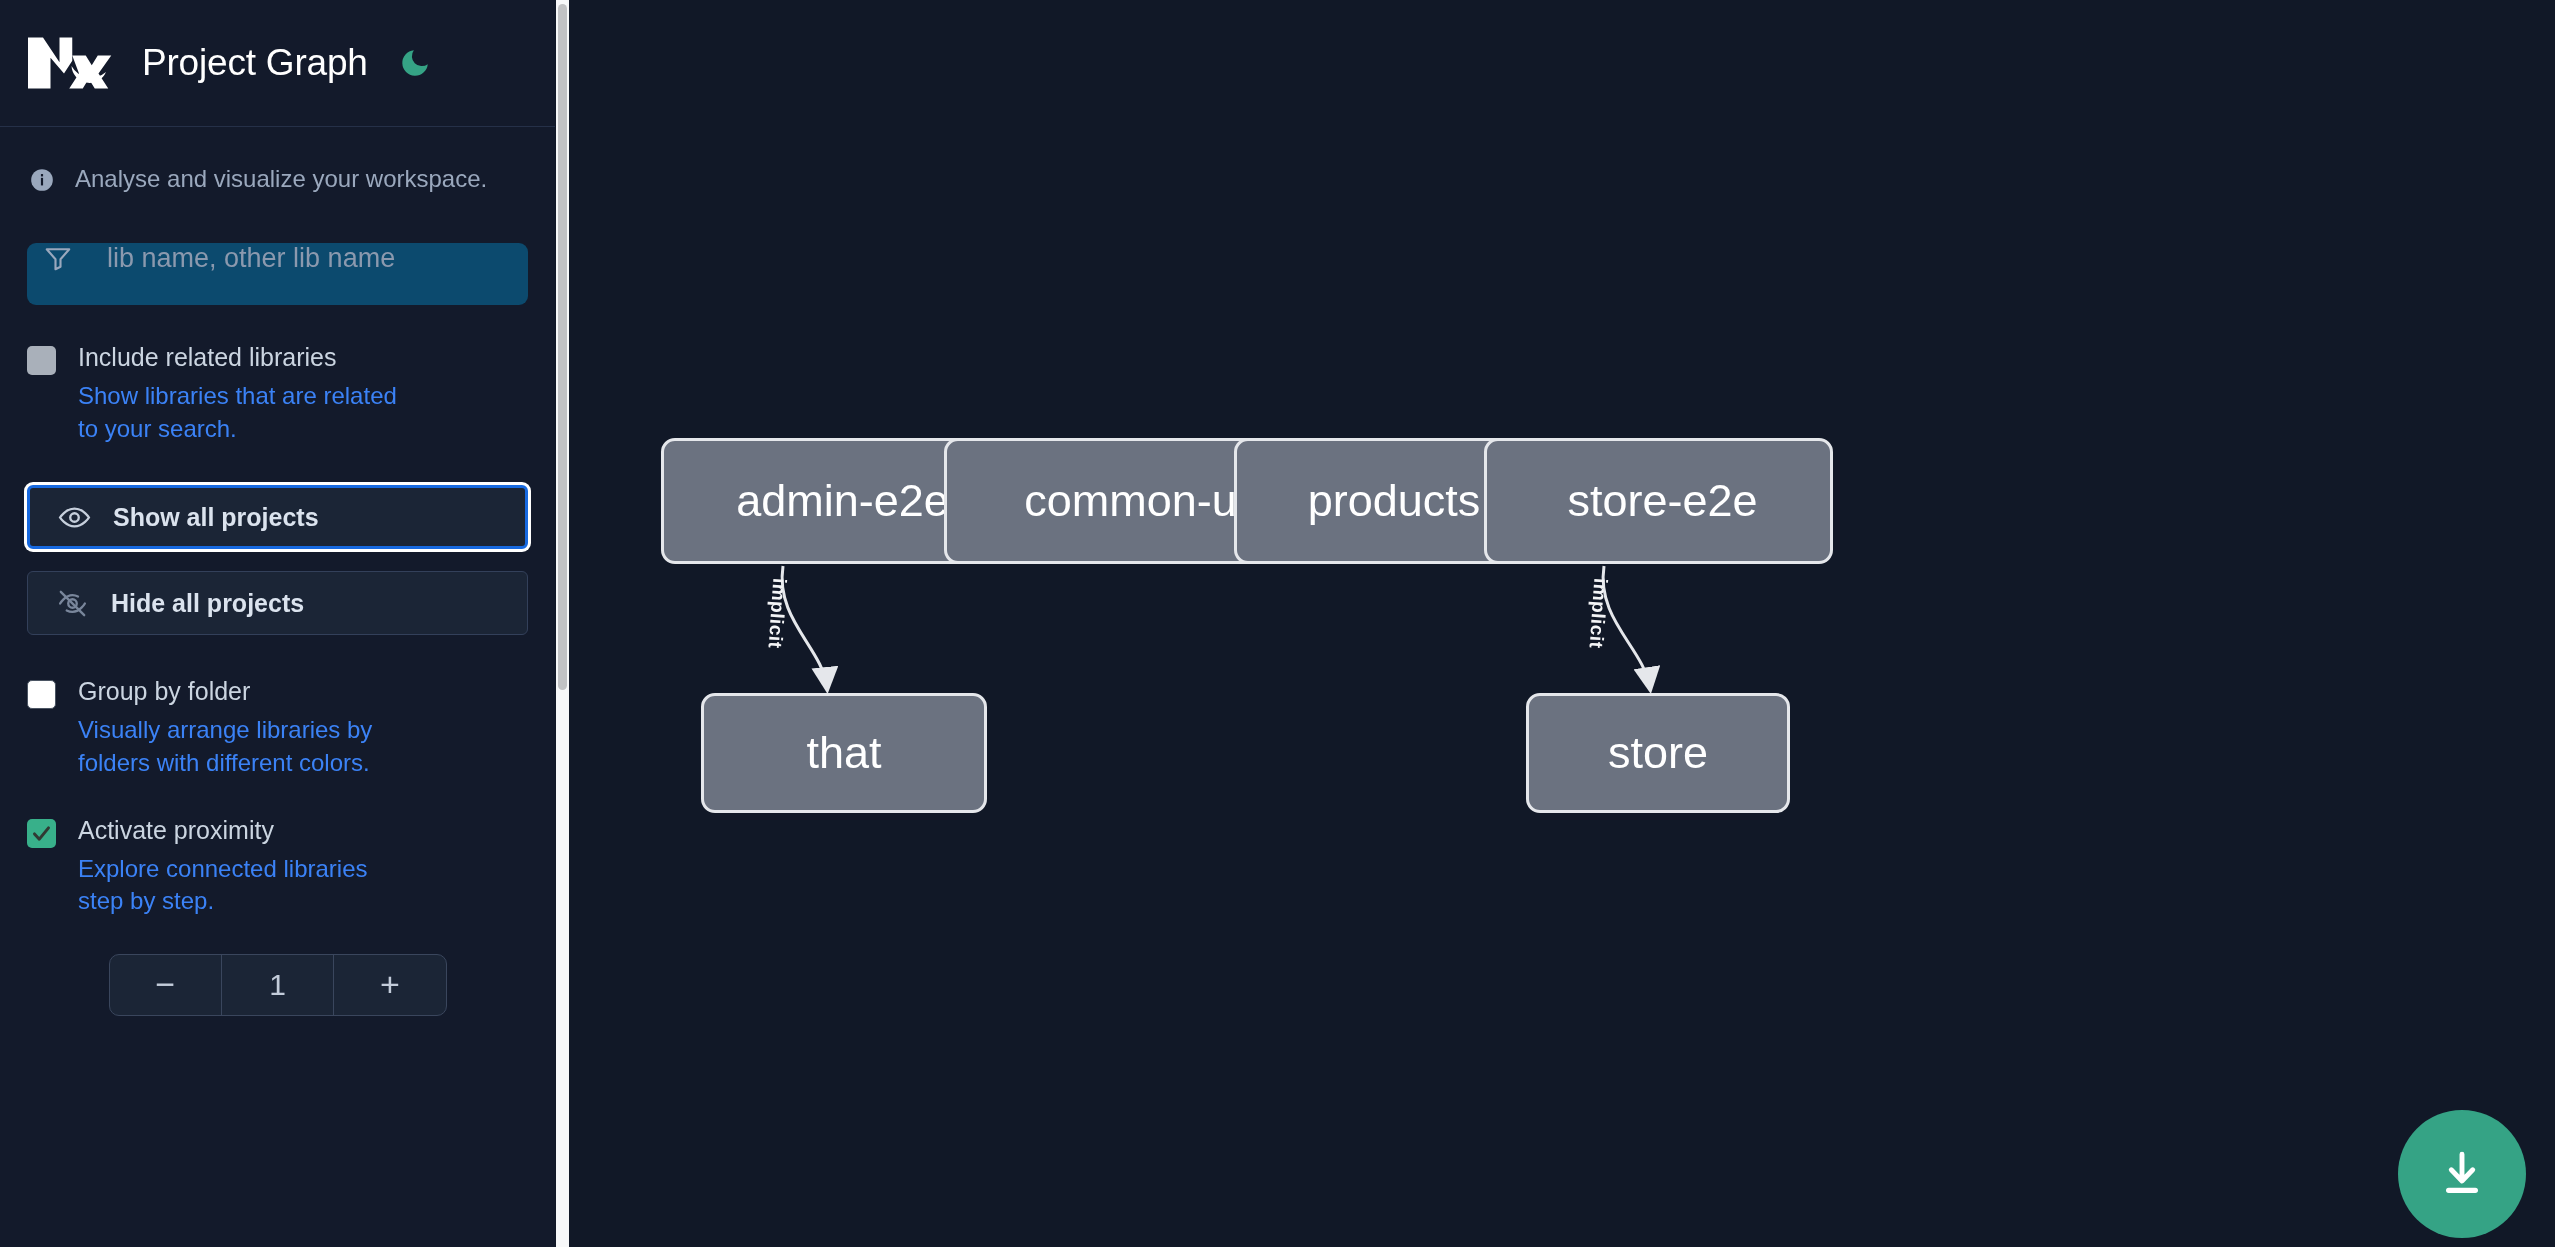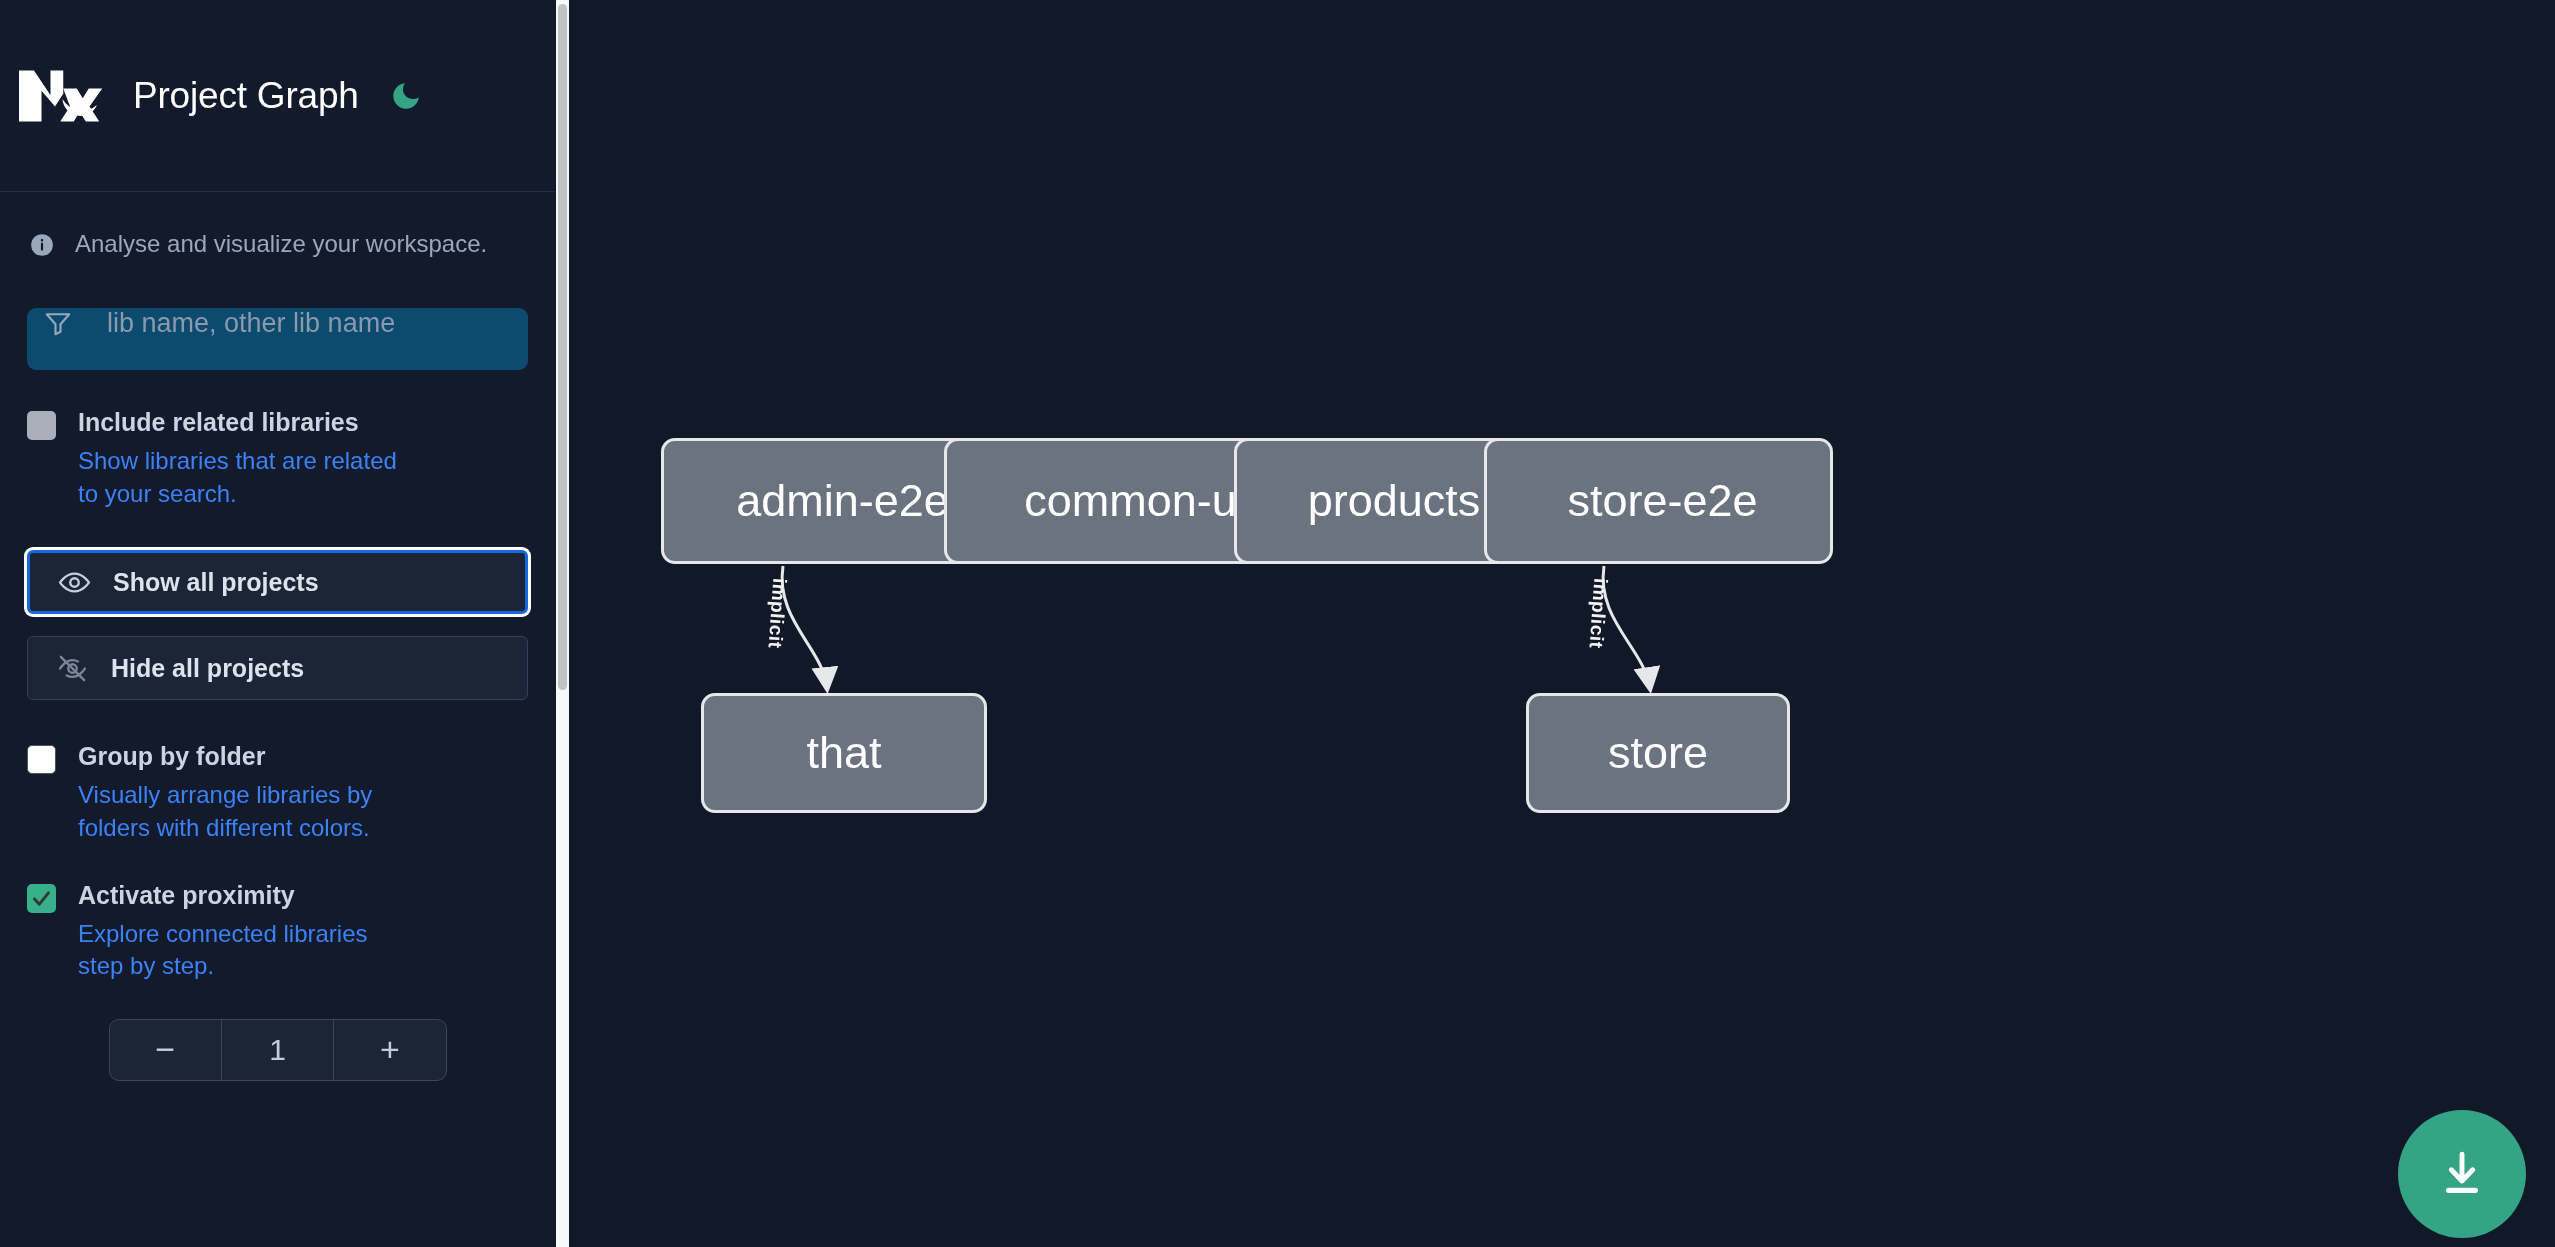--- a/index.html
+++ b/index.html
@@ -12,23 +12,23 @@
   #app { position: relative; width: 2555px; height: 1247px; background: #111827; }
 
   
   #sidebar {
     position: absolute; left: 0; top: 0;
     width: 555px; height: 1247px;
     background: #131a2b;
     overflow: hidden;
   }
   #sidebar-header {
-    height: 192px;
+    height: 127px;
     display: flex; align-items: center;
-    padding-left: 16px;
+    padding-left: 25px;
     border-bottom: 1px solid #253048;
   }
   .nx-logo { width: 90px; height: 62px; flex: 0 0 auto; }
   .app-title {
     font-size: 37px; font-weight: 500; color: #ffffff;
     margin-left: 27px; letter-spacing: -0.2px;
   }
   .moon-btn { margin-left: 30px; width: 34px; height: 34px; cursor: pointer; }
 
   .info-row {
@@ -65,21 +65,21 @@
   .cb {
     width: 29px; height: 29px; flex: 0 0 auto;
     border-radius: 5px; margin-top: 3px;
     display: flex; align-items: center; justify-content: center;
     cursor: pointer;
   }
   .cb-gray { background: #a9b0ba; }
   .cb-white { background: #ffffff; border: 1px solid #4b5563; }
   .cb-green { background: #38b08a; }
   .cb-check { width: 21px; height: 21px; }
-  .opt-title { font-size: 25px; font-weight: bold; color: #cbd5e1; margin-left: 22px; }
+  .opt-title { font-size: 25px; font-weight: normal; color: #cbd5e1; margin-left: 22px; }
   .opt-desc {
     font-size: 24px; color: #3b82f6; line-height: 1.36;
     margin-left: 51px; margin-top: 5px; max-width: 330px;
   }
 
   .btn {
     margin: 0 27px; height: 64px;
     display: flex; align-items: center;
     background: #1b2536; border: 1px solid #33405a;
     border-radius: 6px; cursor: pointer; padding-left: 28px;

